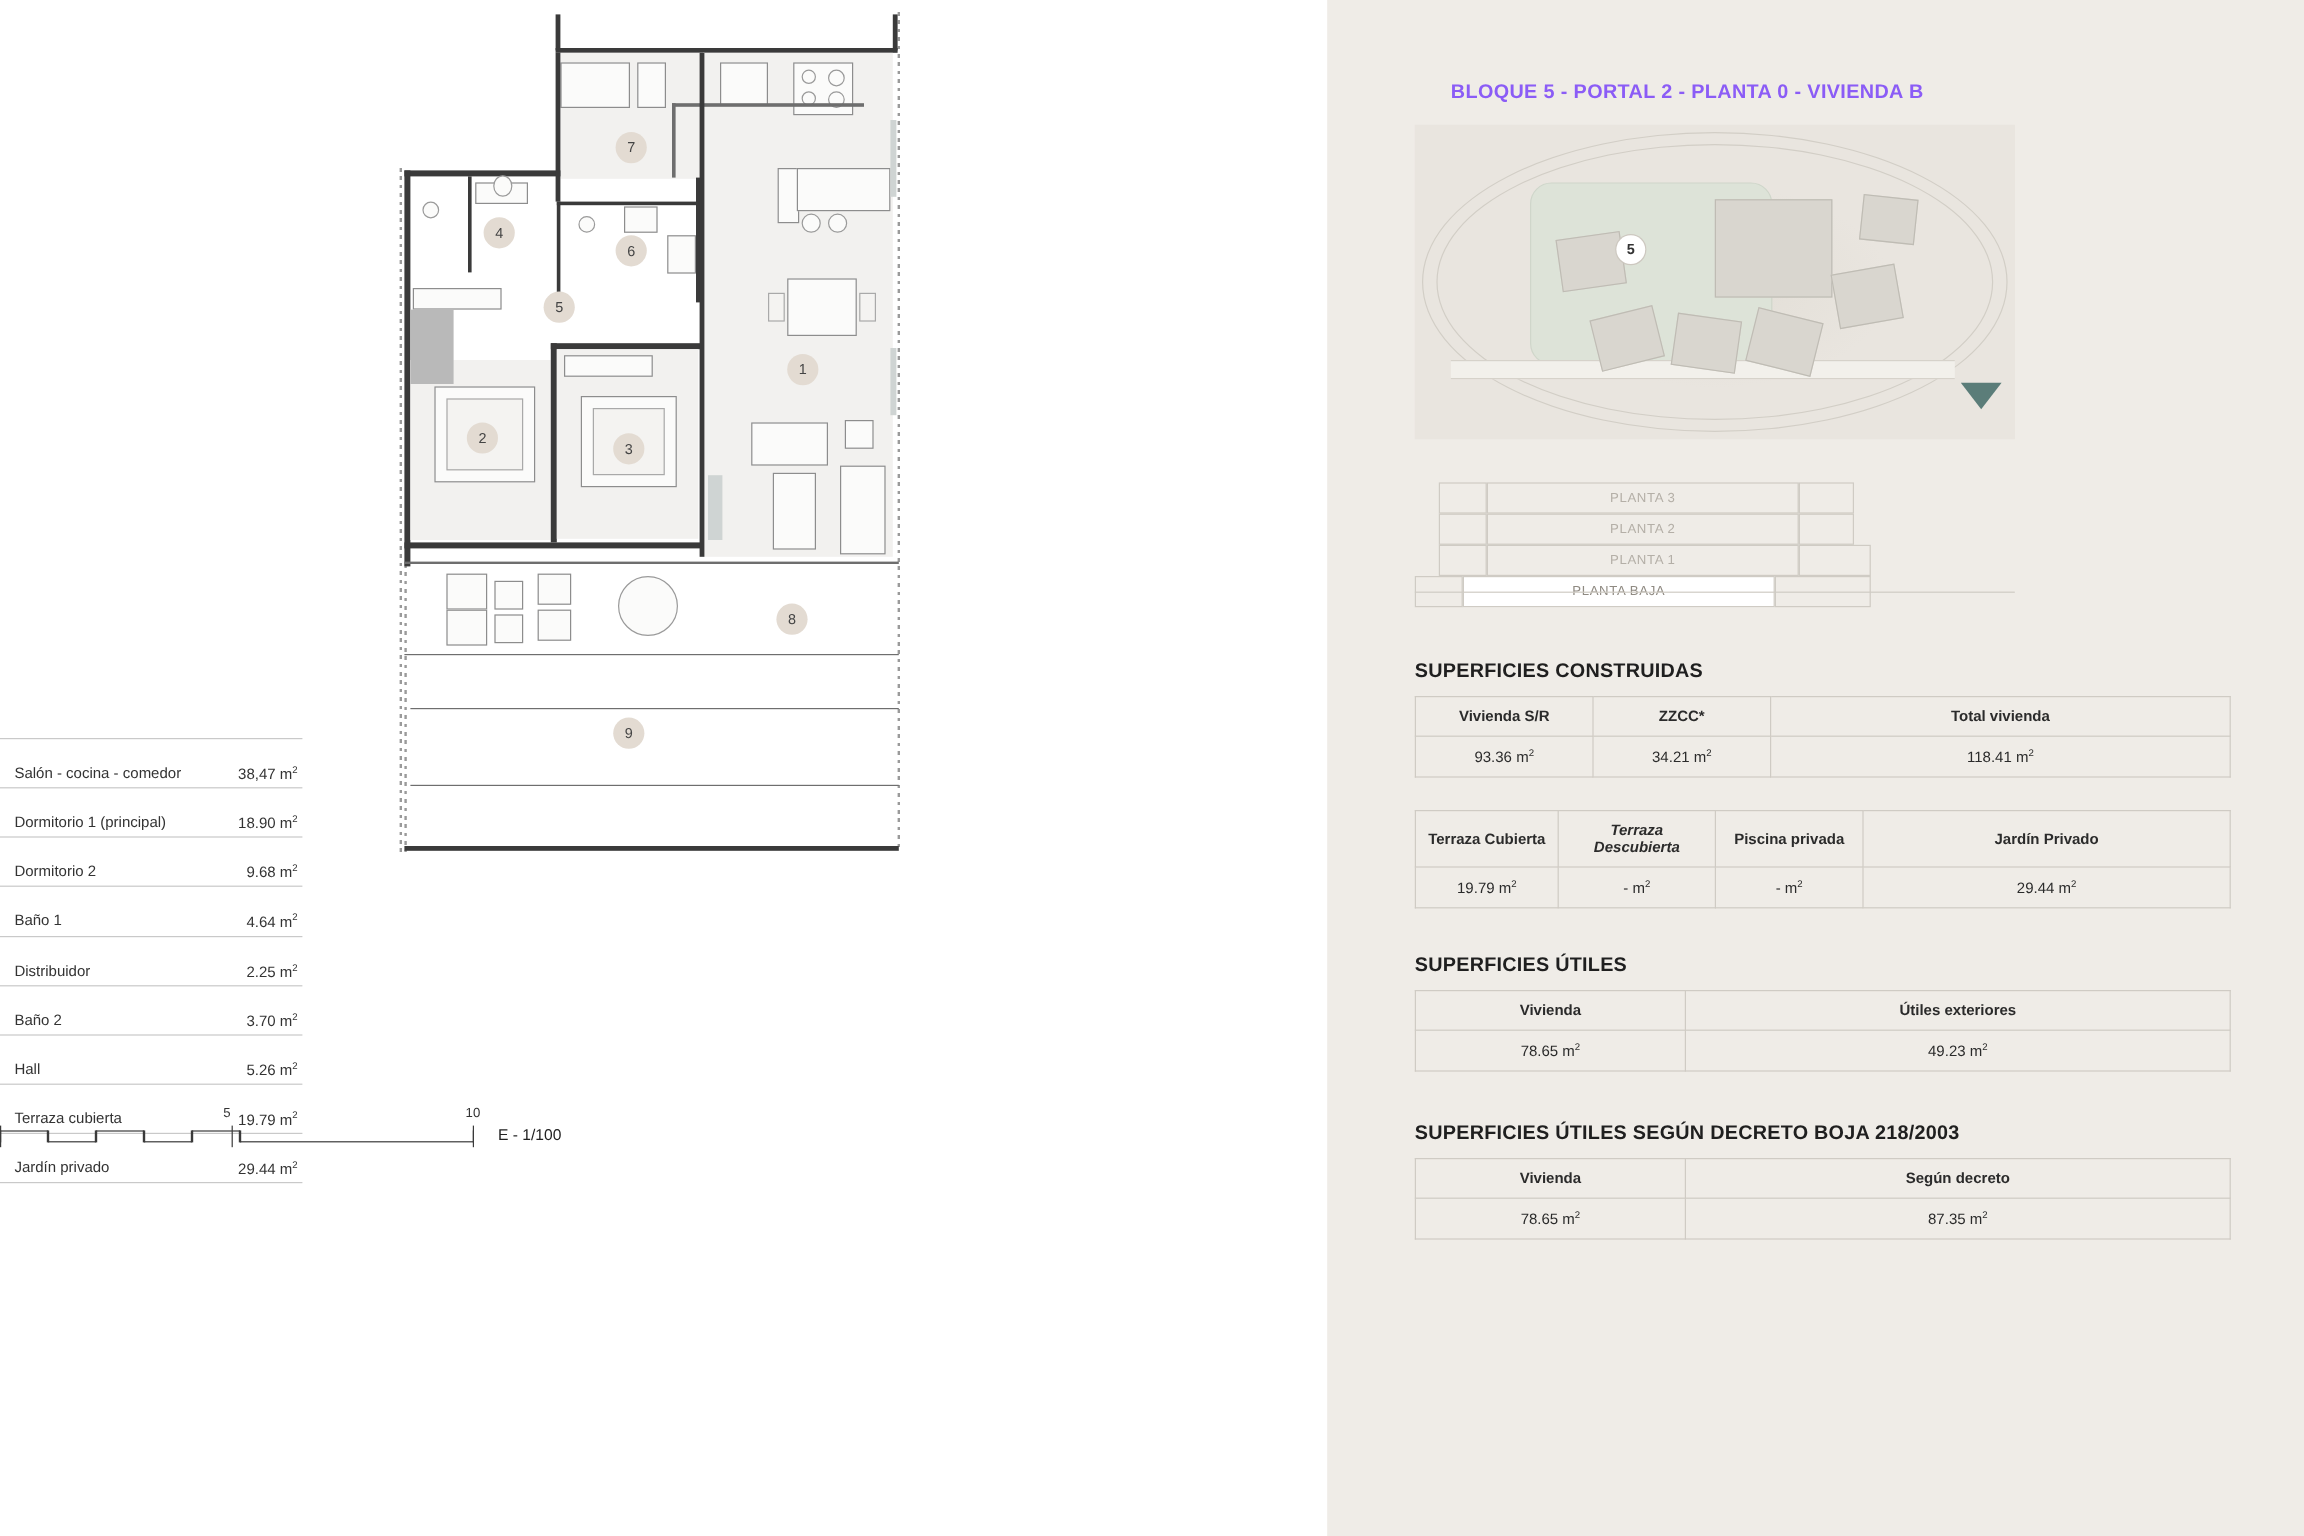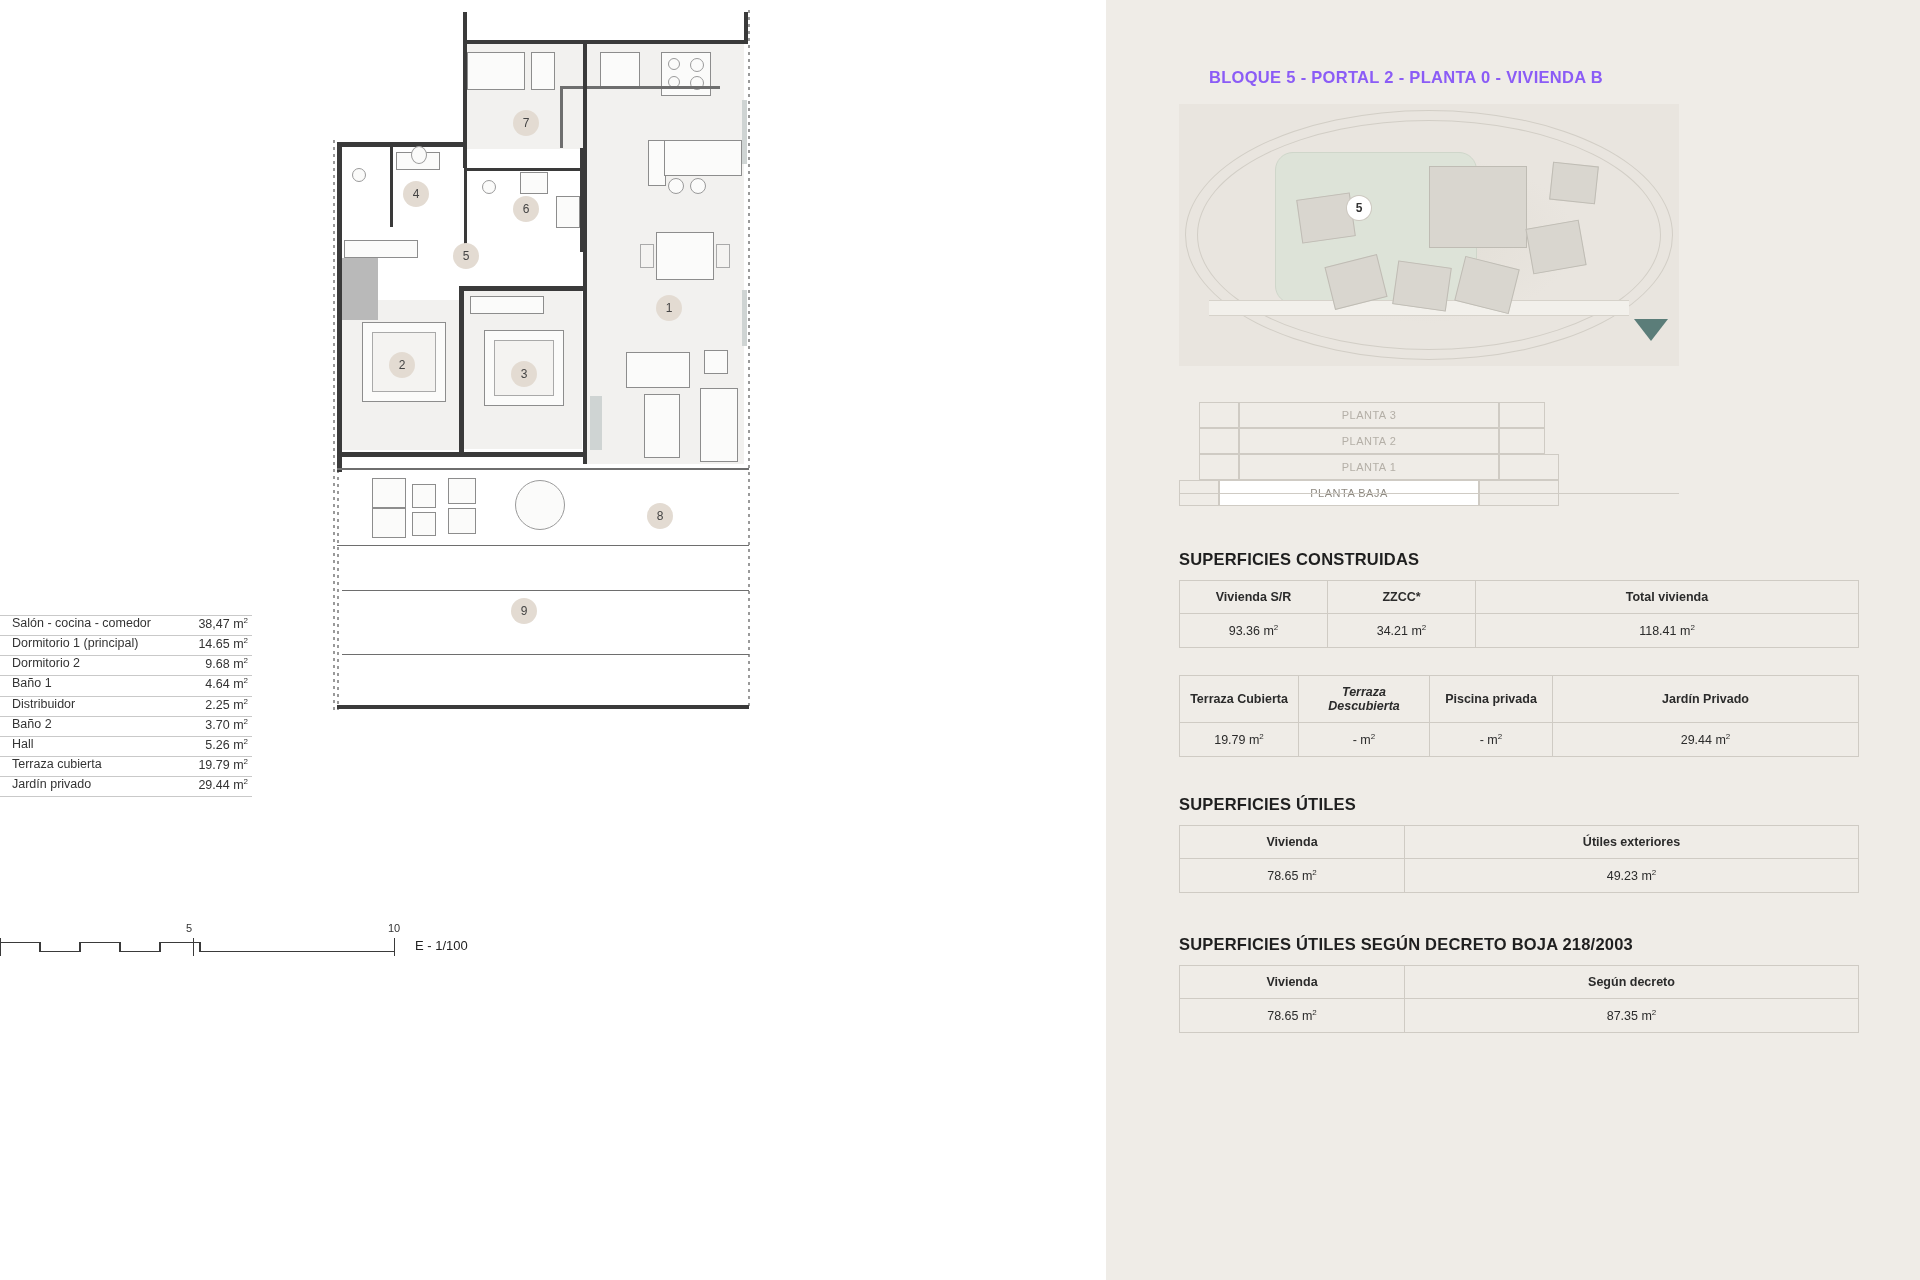--- a/index.html
+++ b/index.html
@@ -27,21 +27,21 @@
   .circle{position:absolute;border:1px solid #9a9a9a;border-radius:50%;background:#fbfbfa;}
 
   .tag{
     position:absolute;width:26px;height:26px;border-radius:50%;
     background:#e3dbd2;color:#444;font-size:12px;
     display:flex;align-items:center;justify-content:center;
   }
 
   
   #legend{position:absolute;left:0;top:615px;width:252px;font-size:12.5px;color:#333;}
-  #legend .lrow{display:flex;justify-content:space-between;border-bottom:1px solid #c9c9c9;padding:0 2px 4px 12px;}
+  #legend .lrow{display:flex;justify-content:space-between;border-bottom:1px solid #c9c9c9;padding:21px 2px 4px 12px;}
   #legend .lrow:first-child{border-top:1px solid #c9c9c9;}
   #legend .lval{padding-right:2px;}
   sup{font-size:8px;vertical-align:super;}
 
   
   #scalebar{position:absolute;left:0;top:920px;width:470px;height:50px;}
   #scalebar .bar{position:absolute;left:0;top:22px;width:395px;height:10px;}
   #scalebar .seg{position:absolute;top:0;height:10px;border:1px solid #3a3a3a;box-sizing:border-box;}
   #scalebar .tickline{position:absolute;top:0;width:1px;height:18px;background:#3a3a3a;}
   #scalebar .num{position:absolute;font-size:11px;color:#333;}
@@ -180,21 +180,21 @@
   <div class="tag" style="left:647px;top:503px;">8</div>
   <div class="tag" style="left:511px;top:598px;">9</div>
 
   <div id="legend">
     <div class="lrow">
       <span>Salón - cocina - comedor</span>
       <span class="lval"><span>38,47 m</span><sup>2</sup></span>
     </div>
     <div class="lrow">
       <span>Dormitorio 1 (principal)</span>
-      <span class="lval"><span>14.65 m</span><sup>2</sup></span>
+      <span class="lval"><span>18.90 m</span><sup>2</sup></span>
     </div>
     <div class="lrow">
       <span>Dormitorio 2</span>
       <span class="lval"><span>9.68 m</span><sup>2</sup></span>
     </div>
     <div class="lrow">
       <span>Baño 1</span>
       <span class="lval"><span>4.64 m</span><sup>2</sup></span>
     </div>
     <div class="lrow">

